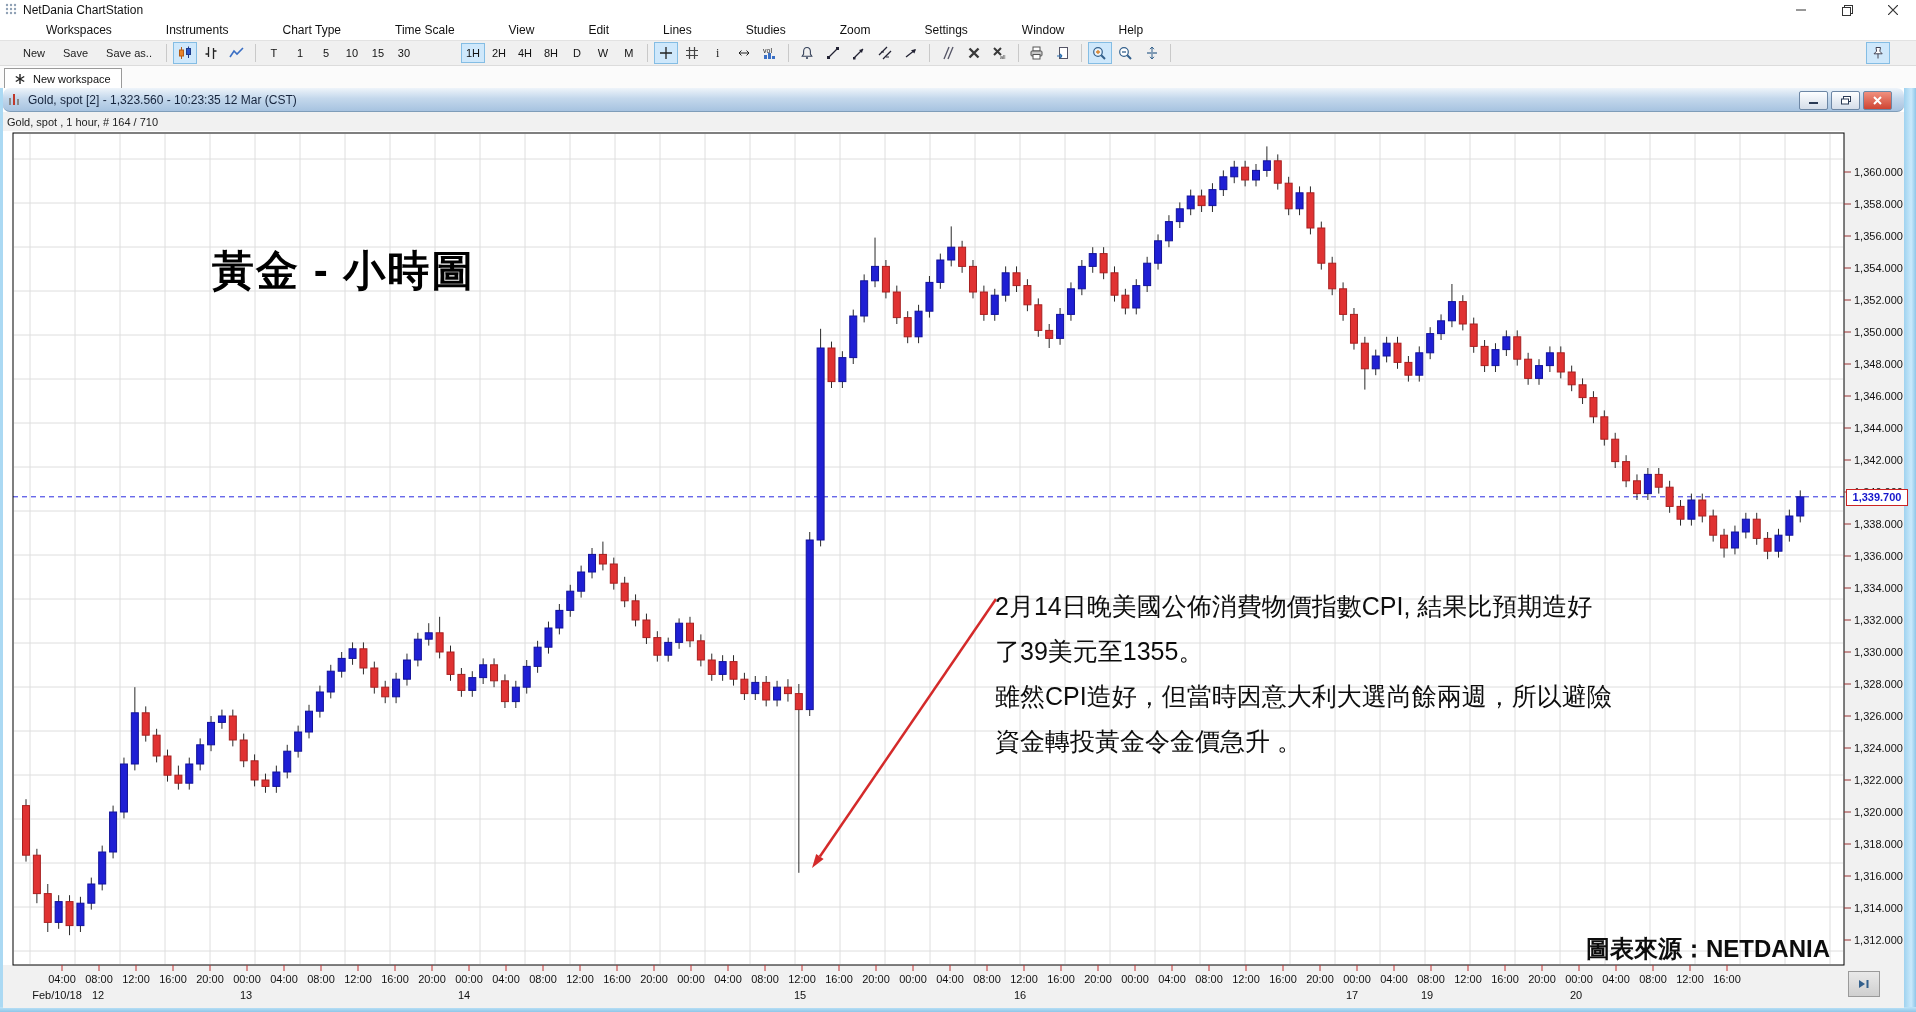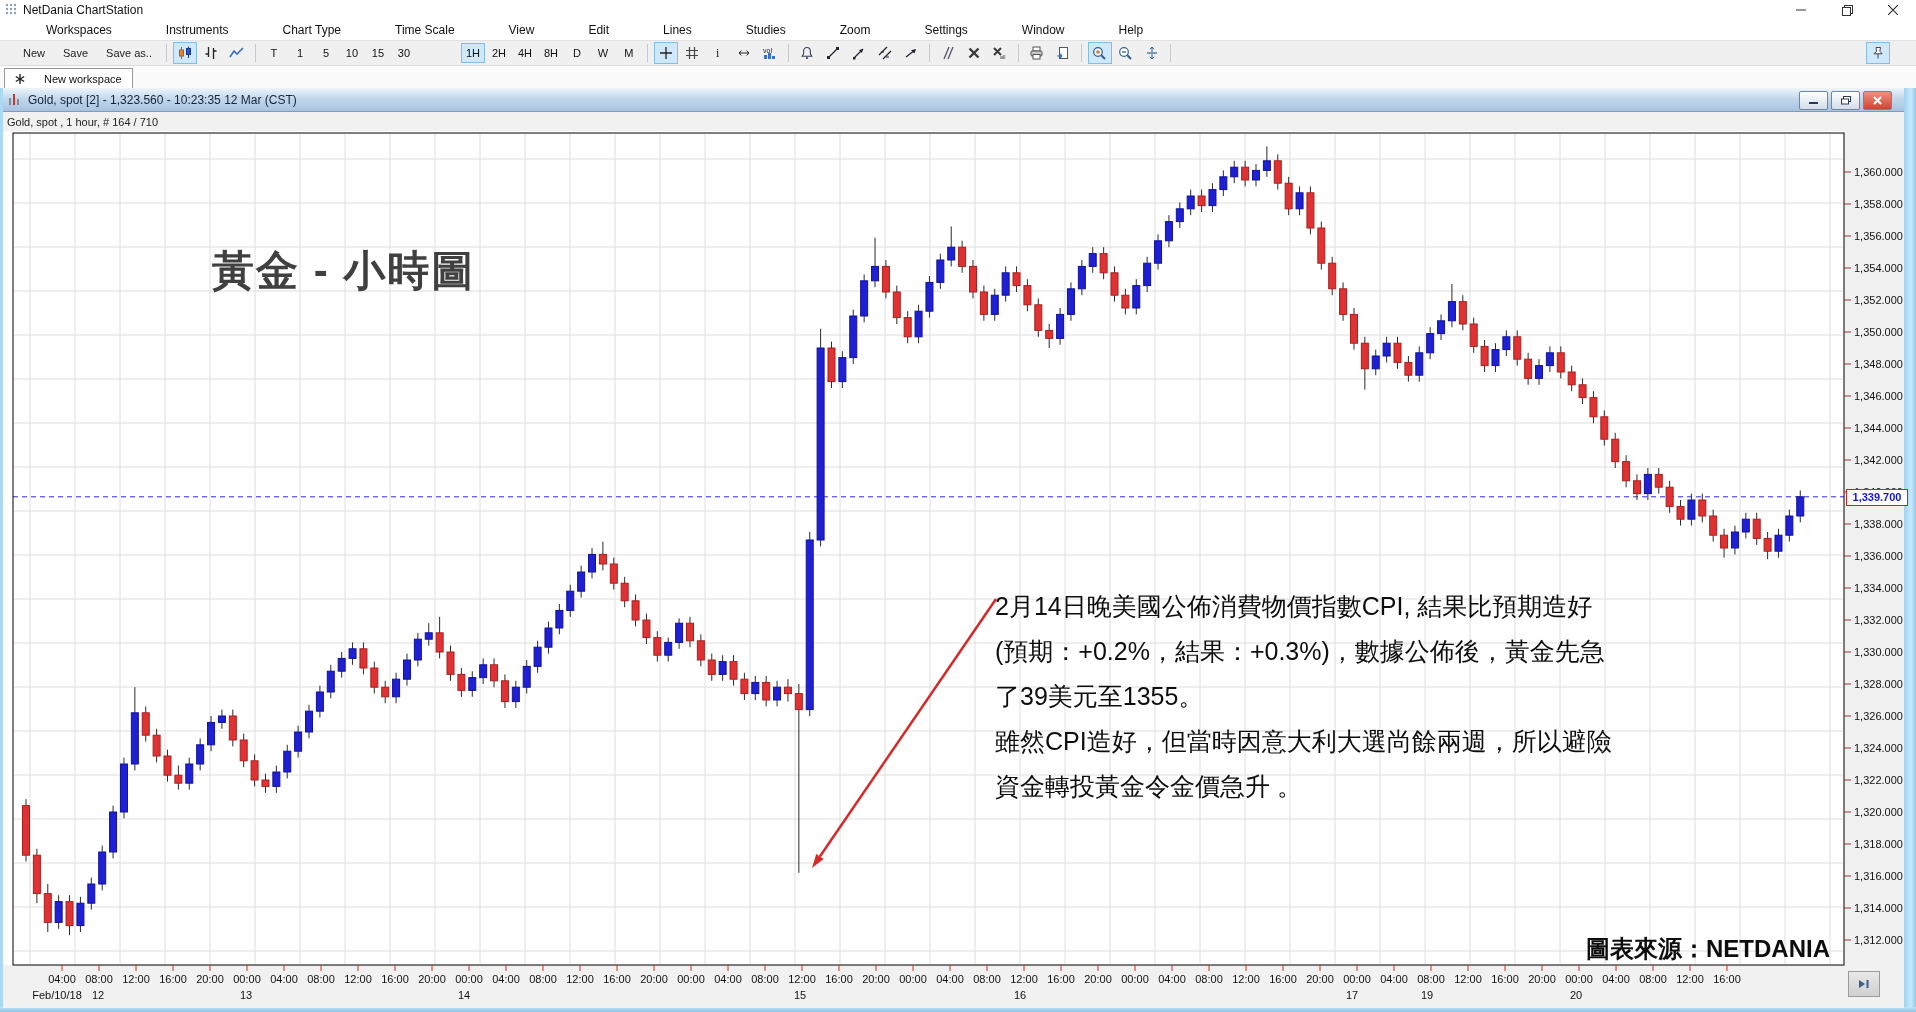--- a/index.html
+++ b/index.html
@@ -15,39 +15,39 @@
   .menu-item{font-size:12px;padding:2px 8px;cursor:default;margin-left:38px;}
   .toolbar{position:absolute;left:0;top:40px;width:1916px;height:26px;background:#f0f0f0;border-top:1px solid #e2e2e2;border-bottom:1px solid #dcdcdc;display:flex;align-items:center;padding-left:14px;box-sizing:border-box;}
   .tbtext{font-size:11px;padding:3px 9px;color:#222;}
   .tb{width:22px;height:20px;display:flex;align-items:center;justify-content:center;margin:0 1px;border:1px solid transparent;}
   .tb.sel{background:#cfe8fb;border:1px solid #84bde4;}
   .tf{min-width:16px;height:18px;padding:0 3px;display:flex;align-items:center;justify-content:center;font-size:11px;margin:0 1px;border:1px solid transparent;}
   .tf.sel{background:#cfe8fb;border:1px solid #84bde4;margin-left:44px;}
   .sep{width:1px;height:18px;background:#c9c9c9;margin:0 5px;}
   .pinbtn{margin-left:auto;margin-right:26px;}
   .tabrow{position:absolute;left:0;top:66px;width:1916px;height:22px;background:#fbfbfb;border-bottom:1px solid #e6e6e6;}
-  .wstab{position:absolute;left:4px;top:2px;height:19px;background:#fff;border:1px solid #9a9a9a;border-bottom:none;display:flex;align-items:center;padding:0 10px;font-size:11px;gap:19px;}
+  .wstab{position:absolute;left:4px;top:2px;height:19px;background:#fff;border:1px solid #9a9a9a;border-bottom:none;display:flex;align-items:center;padding:0 10px;font-size:11px;gap:8px;}
   
   .chartwin{position:absolute;left:0;top:88px;width:1916px;height:924px;background:#fff;}
   .mdistrip-r{position:absolute;right:0;top:0;width:12px;height:924px;background:linear-gradient(90deg,#9fd2ef,#c9e9fb 60%,#8fc6e8);}
   .mdistrip-b{position:absolute;left:0;bottom:0;width:1916px;height:5px;background:linear-gradient(#bfe4f8,#8fc6e8);}
   .mdistrip-l{position:absolute;left:0;top:0;width:3px;height:924px;background:#abd9f3;}
   .mdititle{position:absolute;left:3px;top:0;width:1901px;height:24px;
-     background:linear-gradient(#eef4fa,#c4d8ec 45%,#a7c3e0);display:flex;align-items:center;border-bottom:1px solid #7f9db9;box-sizing:border-box;}
+     background:linear-gradient(#eef4fa,#c4d8ec 45%,#a7c3e0);display:flex;align-items:center;border-bottom:1px solid #7f9db9;box-sizing:border-box;border-radius:7px;}
   .mdititle .txt{font-size:12px;color:#16243c;margin-left:6px;}
   .mdibtns{position:absolute;right:12px;top:3px;display:flex;gap:3px;}
   .mdibtn{width:27px;height:17px;border:1px solid #6d87a5;border-radius:2px;background:linear-gradient(#fdfeff,#d4dde9);display:flex;align-items:center;justify-content:center;}
   .mdibtn.close{background:linear-gradient(#f0907e,#cf4433);}
   .instrbar{position:absolute;left:3px;top:24px;width:1901px;height:19px;background:#f1f1f1;display:flex;align-items:center;}
   .instrbar span{font-size:11px;margin-left:4px;color:#222;}
   .axis-right-bg{position:absolute;left:1844px;top:24px;width:60px;height:896px;background:#f1f1f1;}
   .axis-bottom-bg{position:absolute;left:3px;top:877px;width:1841px;height:43px;background:#f1f1f1;}
   .plotsvg{position:absolute;left:0;top:0;width:1916px;height:924px;}
   
-  .bigtitle{position:absolute;left:212px;top:155px;font-size:42px;font-weight:bold;letter-spacing:2px;color:#404040;}
+  .bigtitle{position:absolute;left:212px;top:155px;font-size:42px;font-weight:bold;letter-spacing:2px;color:#000000;}
   .anno{position:absolute;left:995px;top:496px;font-size:25px;line-height:45px;color:#0d0d0d;white-space:nowrap;}
   .source{position:absolute;right:86px;top:845px;font-size:24px;font-weight:bold;color:#0d0d0d;}
   .pricebox{position:absolute;left:1846px;top:401px;width:60px;height:15px;background:#fff;border:1px solid #cc2222;
             color:#1515cc;font-size:11px;line-height:15px;text-align:center;}
   .jumpbtn{position:absolute;left:1848px;top:883px;width:30px;height:24px;background:linear-gradient(#e9e9e9,#cfcfcf);border:1px solid #9a9a9a;display:flex;align-items:center;justify-content:center;}
 </style>
 </head>
 <body>
 
 <div class="app">
@@ -862,21 +862,20 @@
         <line x1="1844" y1="84" x2="1851" y2="84" stroke="#993333"></line>
         <text x="1854" y="88" font-size="11" fill="#111">1,360.000</text>
         <line x1="996" y1="511" x2="819.9040347905146" y2="768.4446447899542" stroke="#d42a2a" stroke-width="2.5"></line>
         <polygon points="812,780 816.1898134729998,765.9040621787174 823.6182561080294,770.985227401191" fill="#d42a2a"></polygon>
       </svg>
 
     <div class="bigtitle">黃金 - 小時圖</div>
 
     <div class="anno">
       <div>2月14日晚美國公佈消費物價指數CPI, 結果比預期造好</div>
-      <div>(預期：+0.2%，結果：+0.3%)，數據公佈後，黃金先急</div>
       <div>了39美元至1355。</div>
       <div>雖然CPI造好，但當時因意大利大選尚餘兩週，所以避險</div>
       <div>資金轉投黃金令金價急升 。</div>
     </div>
 
     <div class="source">圖表來源：NETDANIA</div>
     <div class="pricebox" style="top: 400.8px; font-weight: bold;">1,339.700</div>
 
     <div class="jumpbtn">
       <svg width="12" height="10">

